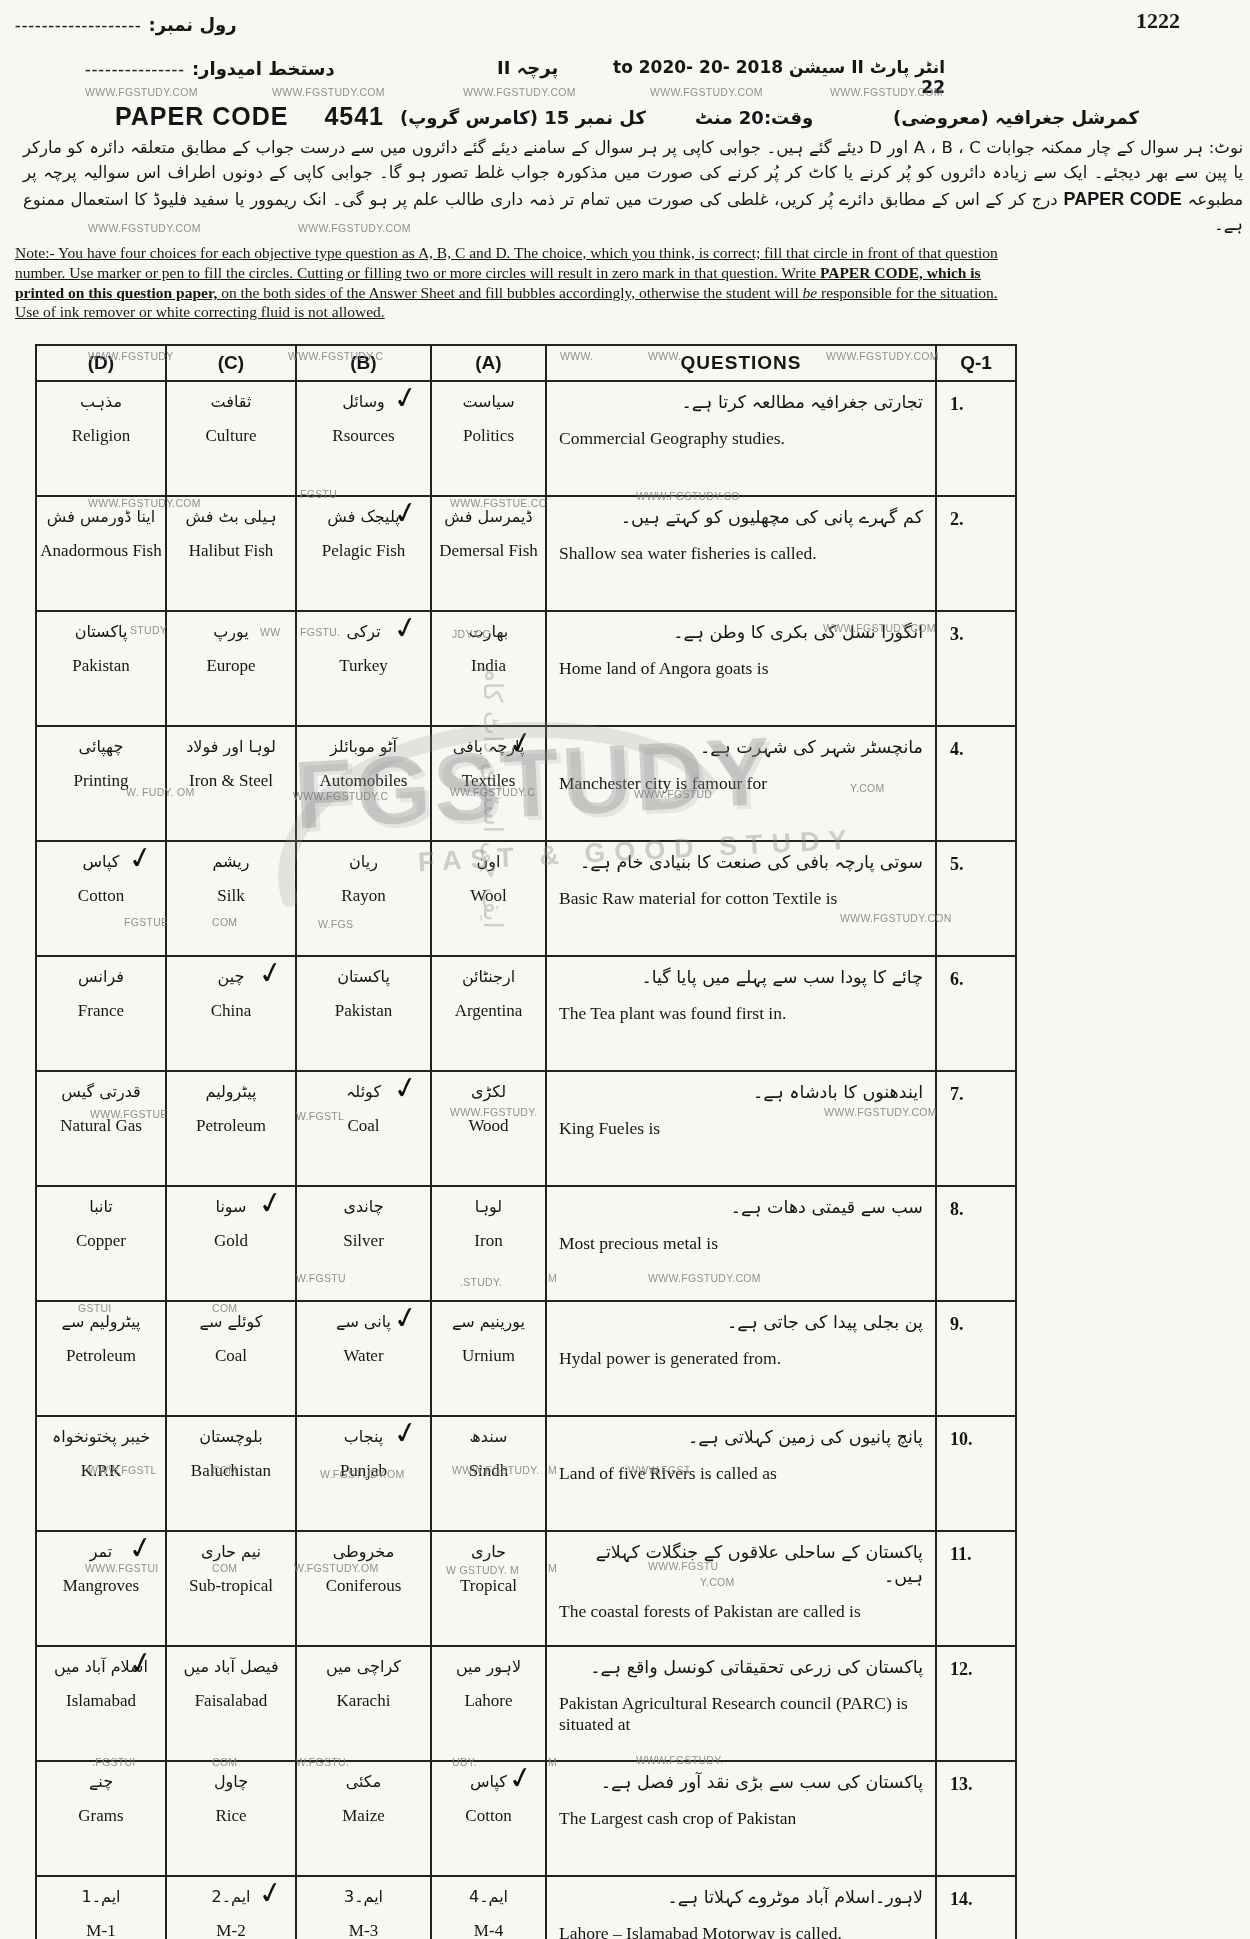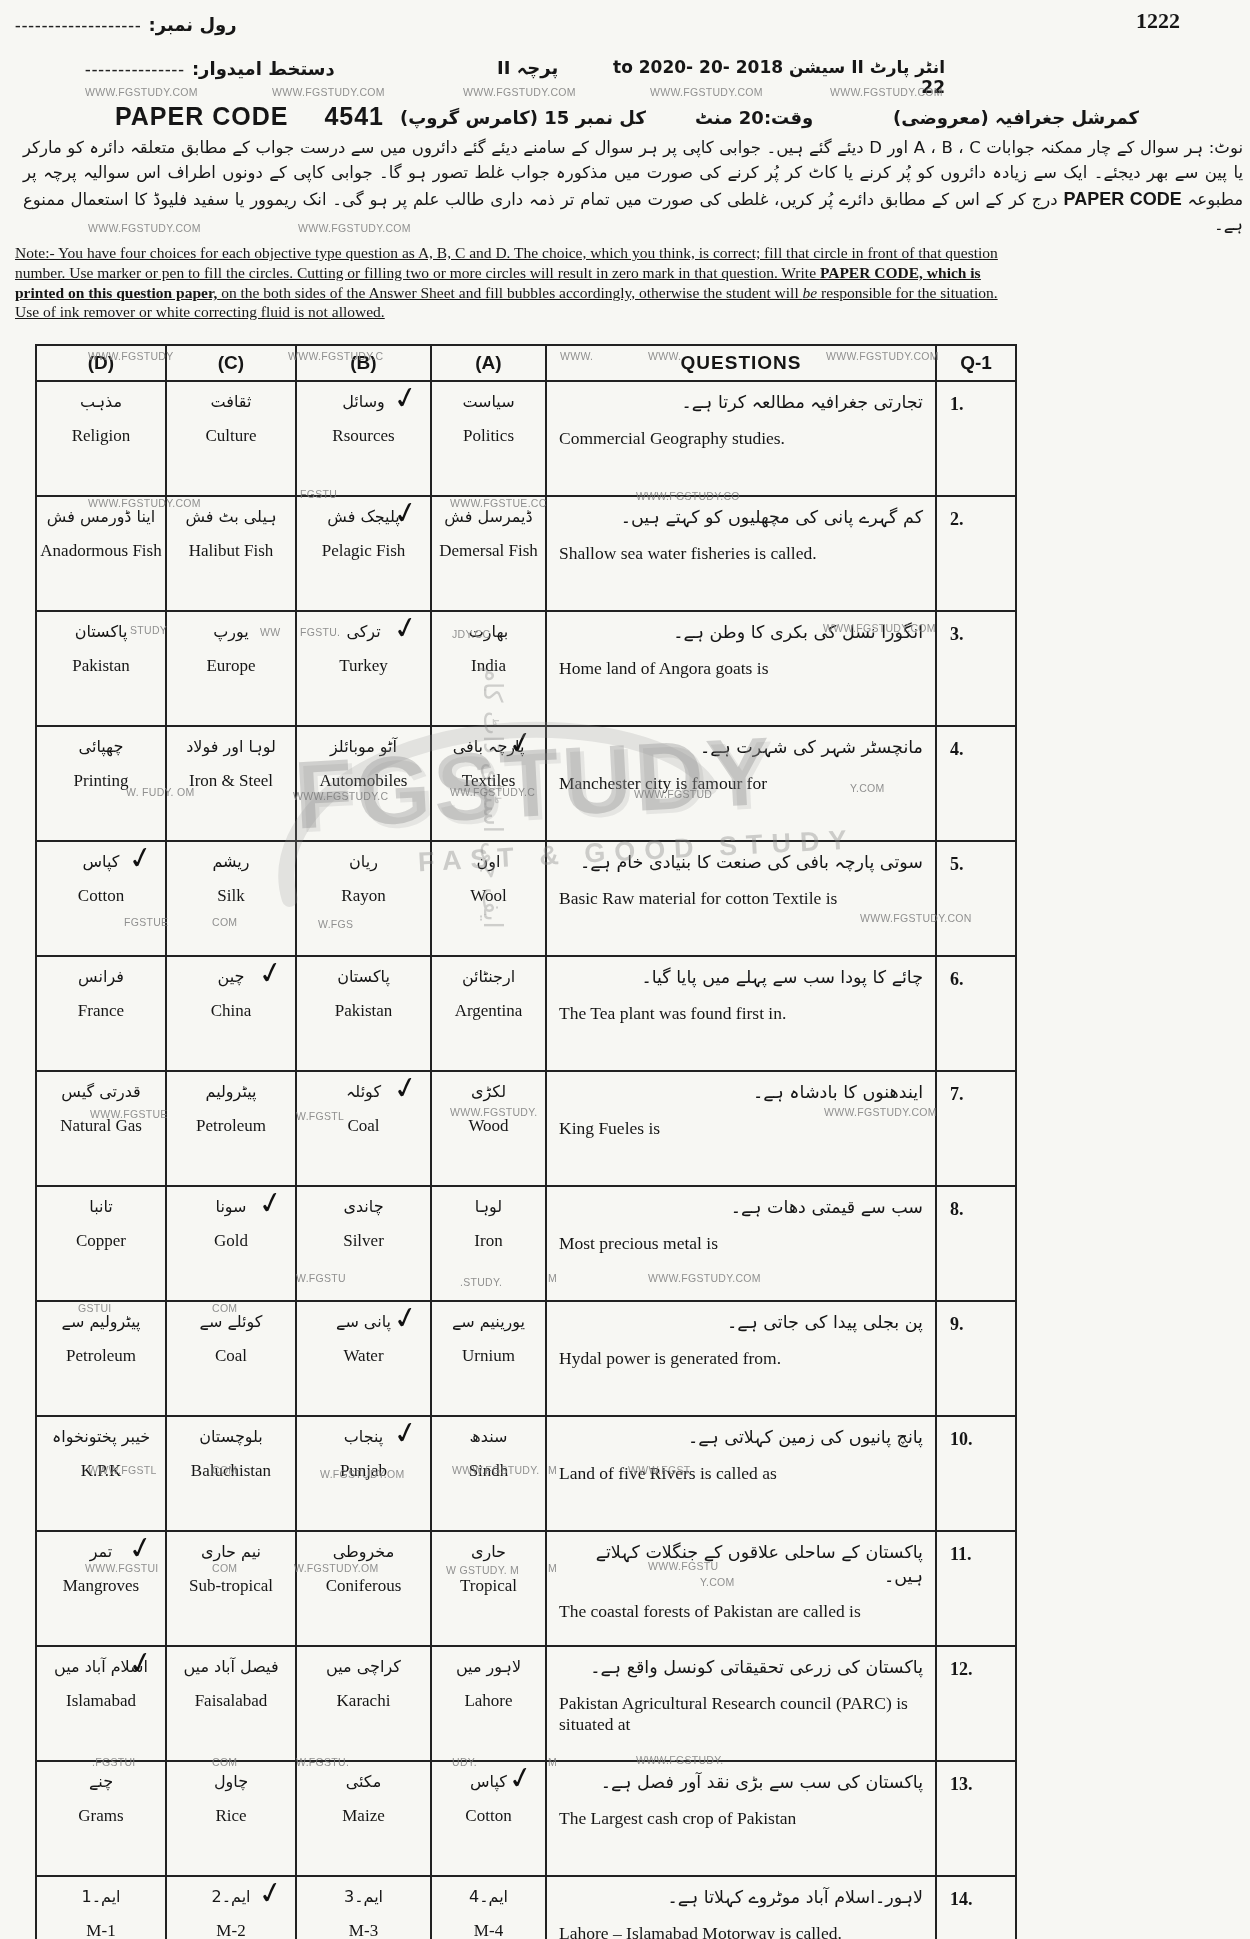--- a/index.html
+++ b/index.html
@@ -91,21 +91,21 @@
       <span class="wm" style="left: 452px; top: 628px;">JDY.CC</span>
       <span class="wm" style="left: 823px; top: 622px;">WWW.FGSTUDY.COM</span>
       <span class="wm" style="left: 126px; top: 786px;">W. FUDY. OM</span>
       <span class="wm" style="left: 293px; top: 790px;">WWW.FGSTUDY.C</span>
       <span class="wm" style="left: 450px; top: 786px;">WW.FGSTUDY.C</span>
       <span class="wm" style="left: 634px; top: 788px;">WWW.FGSTUD</span>
       <span class="wm" style="left: 850px; top: 782px;">Y.COM</span>
       <span class="wm" style="left: 92px; top: 916px; margin-left: 32px;">FGSTUE</span>
       <span class="wm" style="left: 212px; top: 916px;">COM</span>
       <span class="wm" style="left: 318px; top: 918px;">W.FGS</span>
-      <span class="wm" style="left: 860px; top: 912px;">WWW.FGSTUDY.CON</span>
+      <span class="wm" style="left: 840px; top: 912px;">WWW.FGSTUDY.CON</span>
       <span class="wm" style="left: 90px; top: 1108px;">WWW.FGSTUE</span>
       <span class="wm" style="left: 296px; top: 1110px;">W.FGSTL</span>
       <span class="wm" style="left: 450px; top: 1106px;">WWW.FGSTUDY.</span>
       <span class="wm" style="left: 824px; top: 1106px;">WWW.FGSTUDY.COM</span>
       <span class="wm" style="left: 78px; top: 1302px;">GSTUI</span>
       <span class="wm" style="left: 212px; top: 1302px;">COM</span>
       <span class="wm" style="left: 296px; top: 1272px;">W.FGSTU</span>
       <span class="wm" style="left: 460px; top: 1276px;">.STUDY.</span>
       <span class="wm" style="left: 548px; top: 1272px;">M</span>
       <span class="wm" style="left: 648px; top: 1272px;">WWW.FGSTUDY.COM</span>

